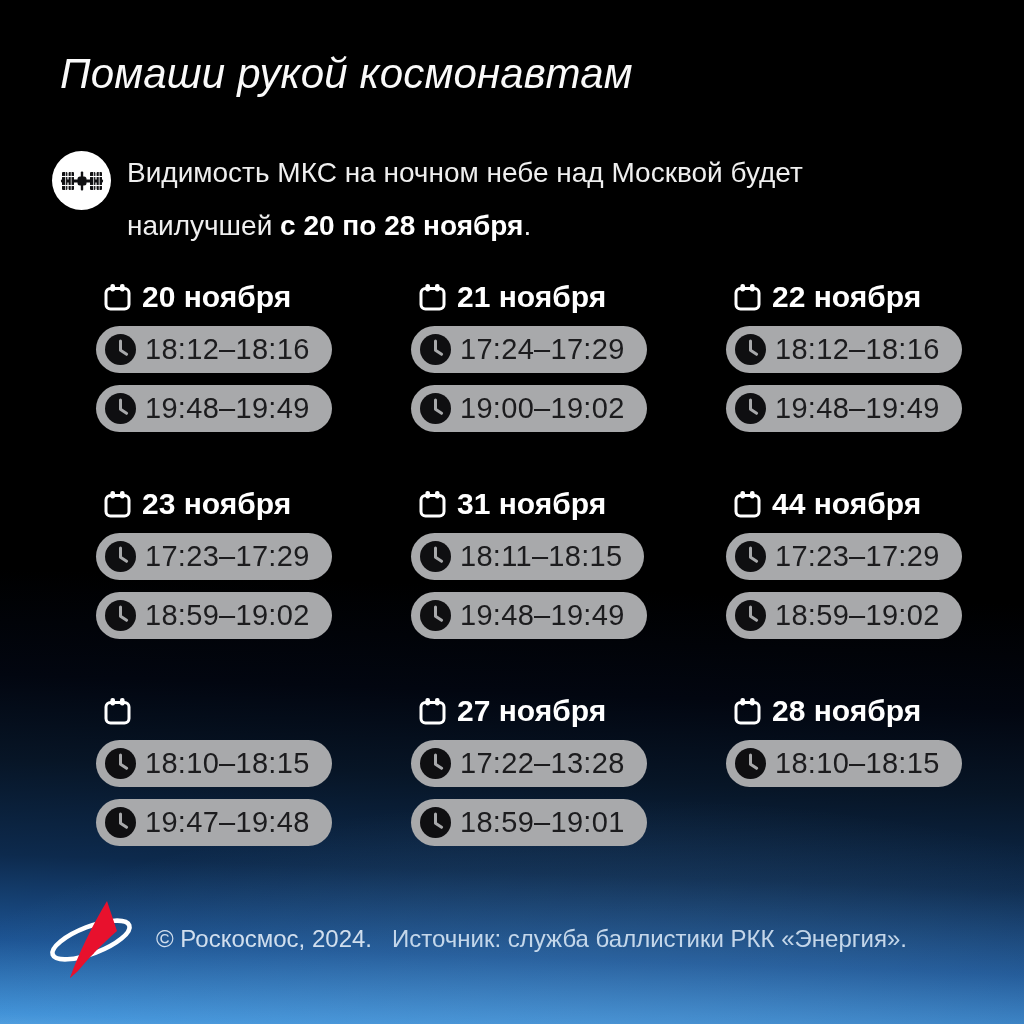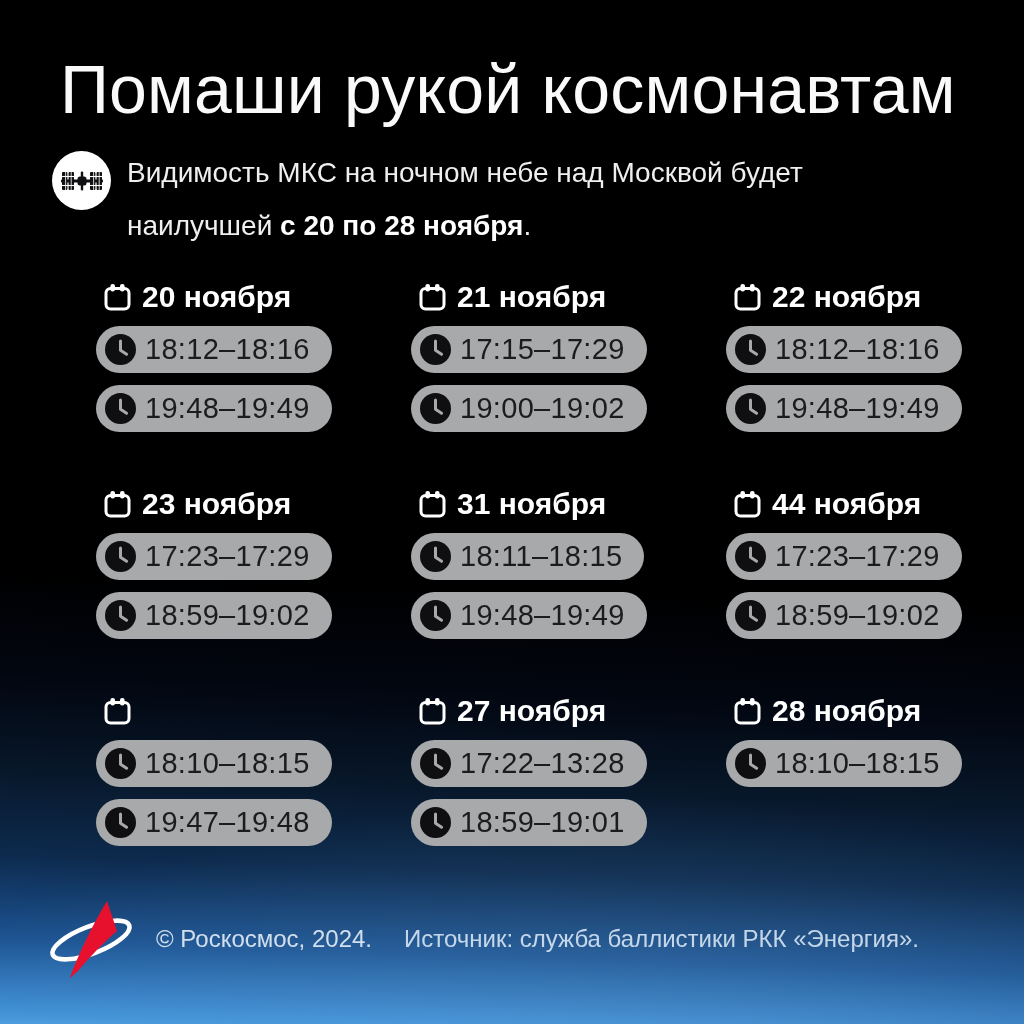--- a/index.html
+++ b/index.html
@@ -17,24 +17,25 @@
         #0d2a4d 84%,
         #1c5392 92%,
         #3f90d6 99%,
         #4c9bdd 100%);
     color: #ffffff;
   }
 
   .title {
     position: absolute;
     top: 50px; left: 60px;
-    font-size: 68px;
+    font-size: 42px;
     font-weight: 500;
     letter-spacing: 0.2px;
     color: #fafafa;
+    font-style: italic;
   }
 
   .lead {
     position: absolute;
     top: 146px; left: 52px;
     display: flex;
     align-items: flex-start;
     gap: 16px;
   }
   .iss-badge {
@@ -99,21 +100,21 @@
     width: 940px;
     display: flex;
     align-items: center;
   }
   .footer .copyright {
     margin-left: 20px;
     font-size: 24px;
     color: rgba(233,241,250,0.88);
   }
   .footer .source {
-    margin-left: 32px;
+    margin-left: 20px;
     font-size: 24px;
     color: rgba(225,237,250,0.85);
   }
 
   svg { display: block; }
 </style>
 </head>
 <body>
 
 <h1 class="title">Помаши рукой космонавтам</h1>
@@ -182,21 +183,21 @@
         <rect x="16" y="1" width="4.6" height="7.5" rx="2.1" fill="#ffffff"></rect>
       </svg>
       <span class="date">21 ноября</span>
     </div>
     <div class="pills">
   <div class="pill">
     <svg width="31" height="31" viewBox="0 0 31 31">
       <circle cx="15.5" cy="15.5" r="15.5" fill="#0f0f11"></circle>
       <path d="M15.5 7 L15.5 16.3 L21.6 20.3" fill="none" stroke="#a8a9ab" stroke-width="3" stroke-linecap="round" stroke-linejoin="round"></path>
     </svg>
-    <span class="time">17:15–17:29</span>
+    <span class="time">17:24–17:29</span>
   </div>
 
   <div class="pill">
     <svg width="31" height="31" viewBox="0 0 31 31">
       <circle cx="15.5" cy="15.5" r="15.5" fill="#0f0f11"></circle>
       <path d="M15.5 7 L15.5 16.3 L21.6 20.3" fill="none" stroke="#a8a9ab" stroke-width="3" stroke-linecap="round" stroke-linejoin="round"></path>
     </svg>
     <span class="time">19:00–19:02</span>
   </div>
 </div>

